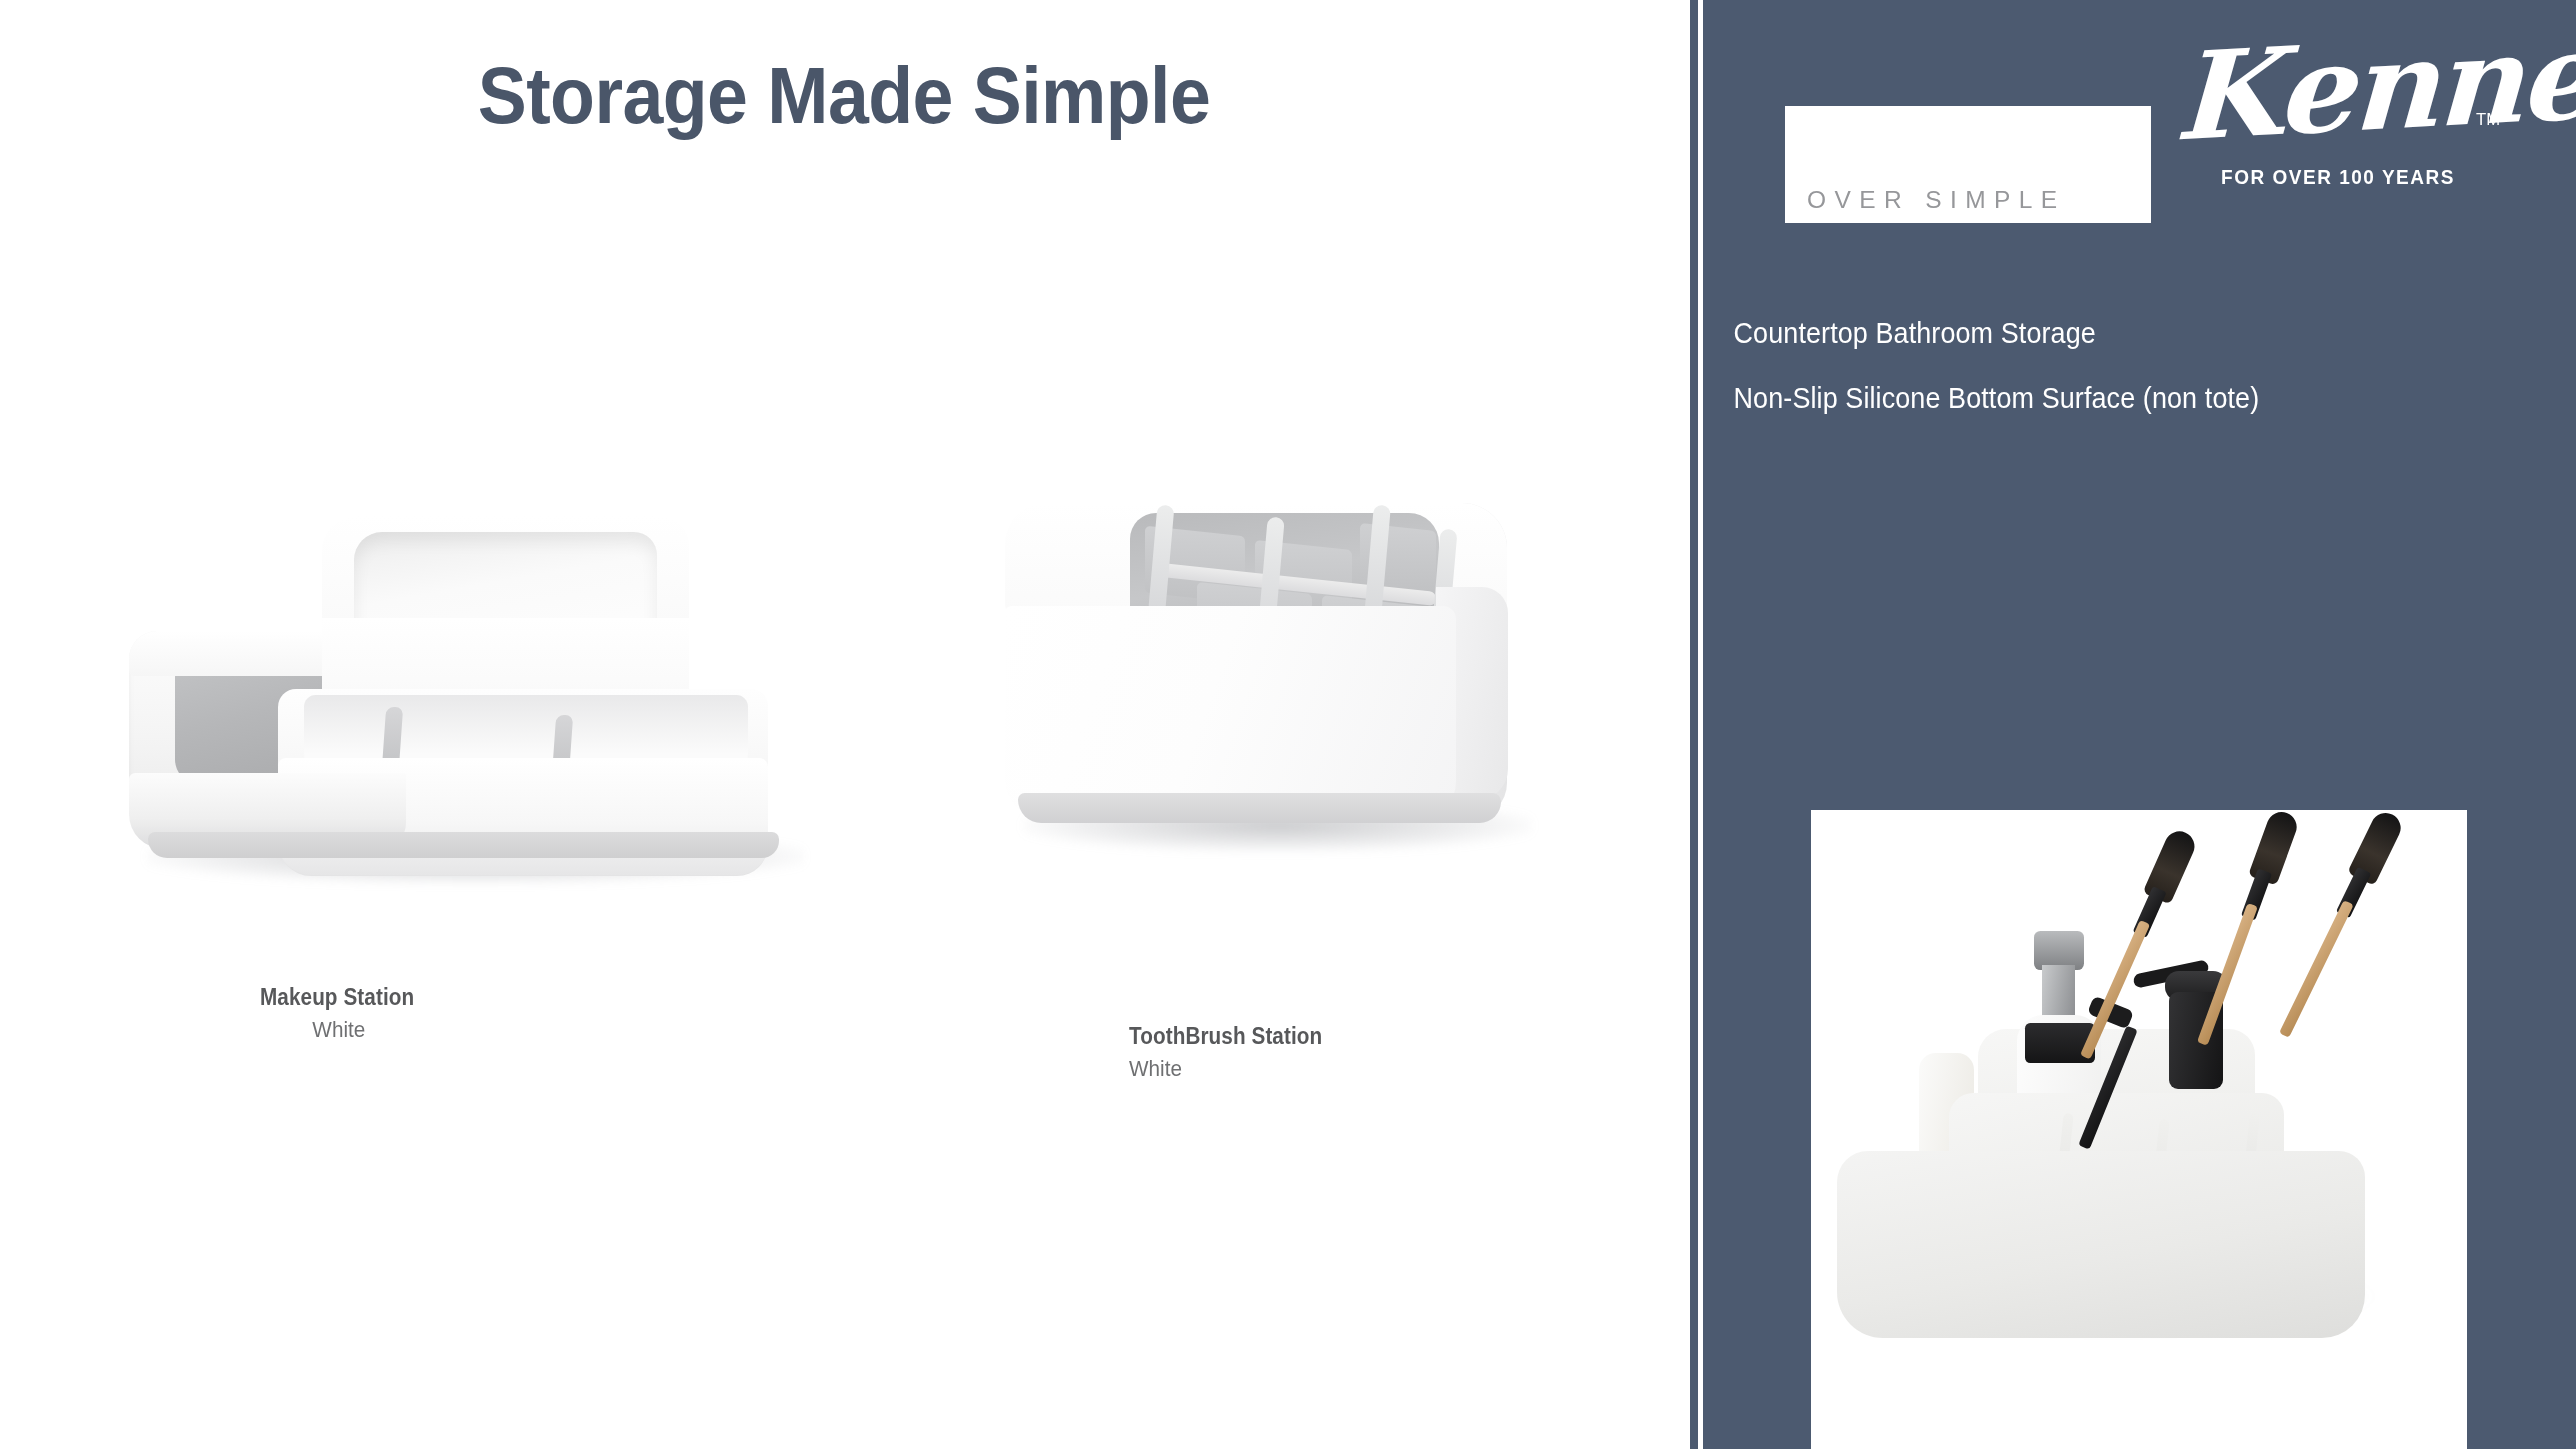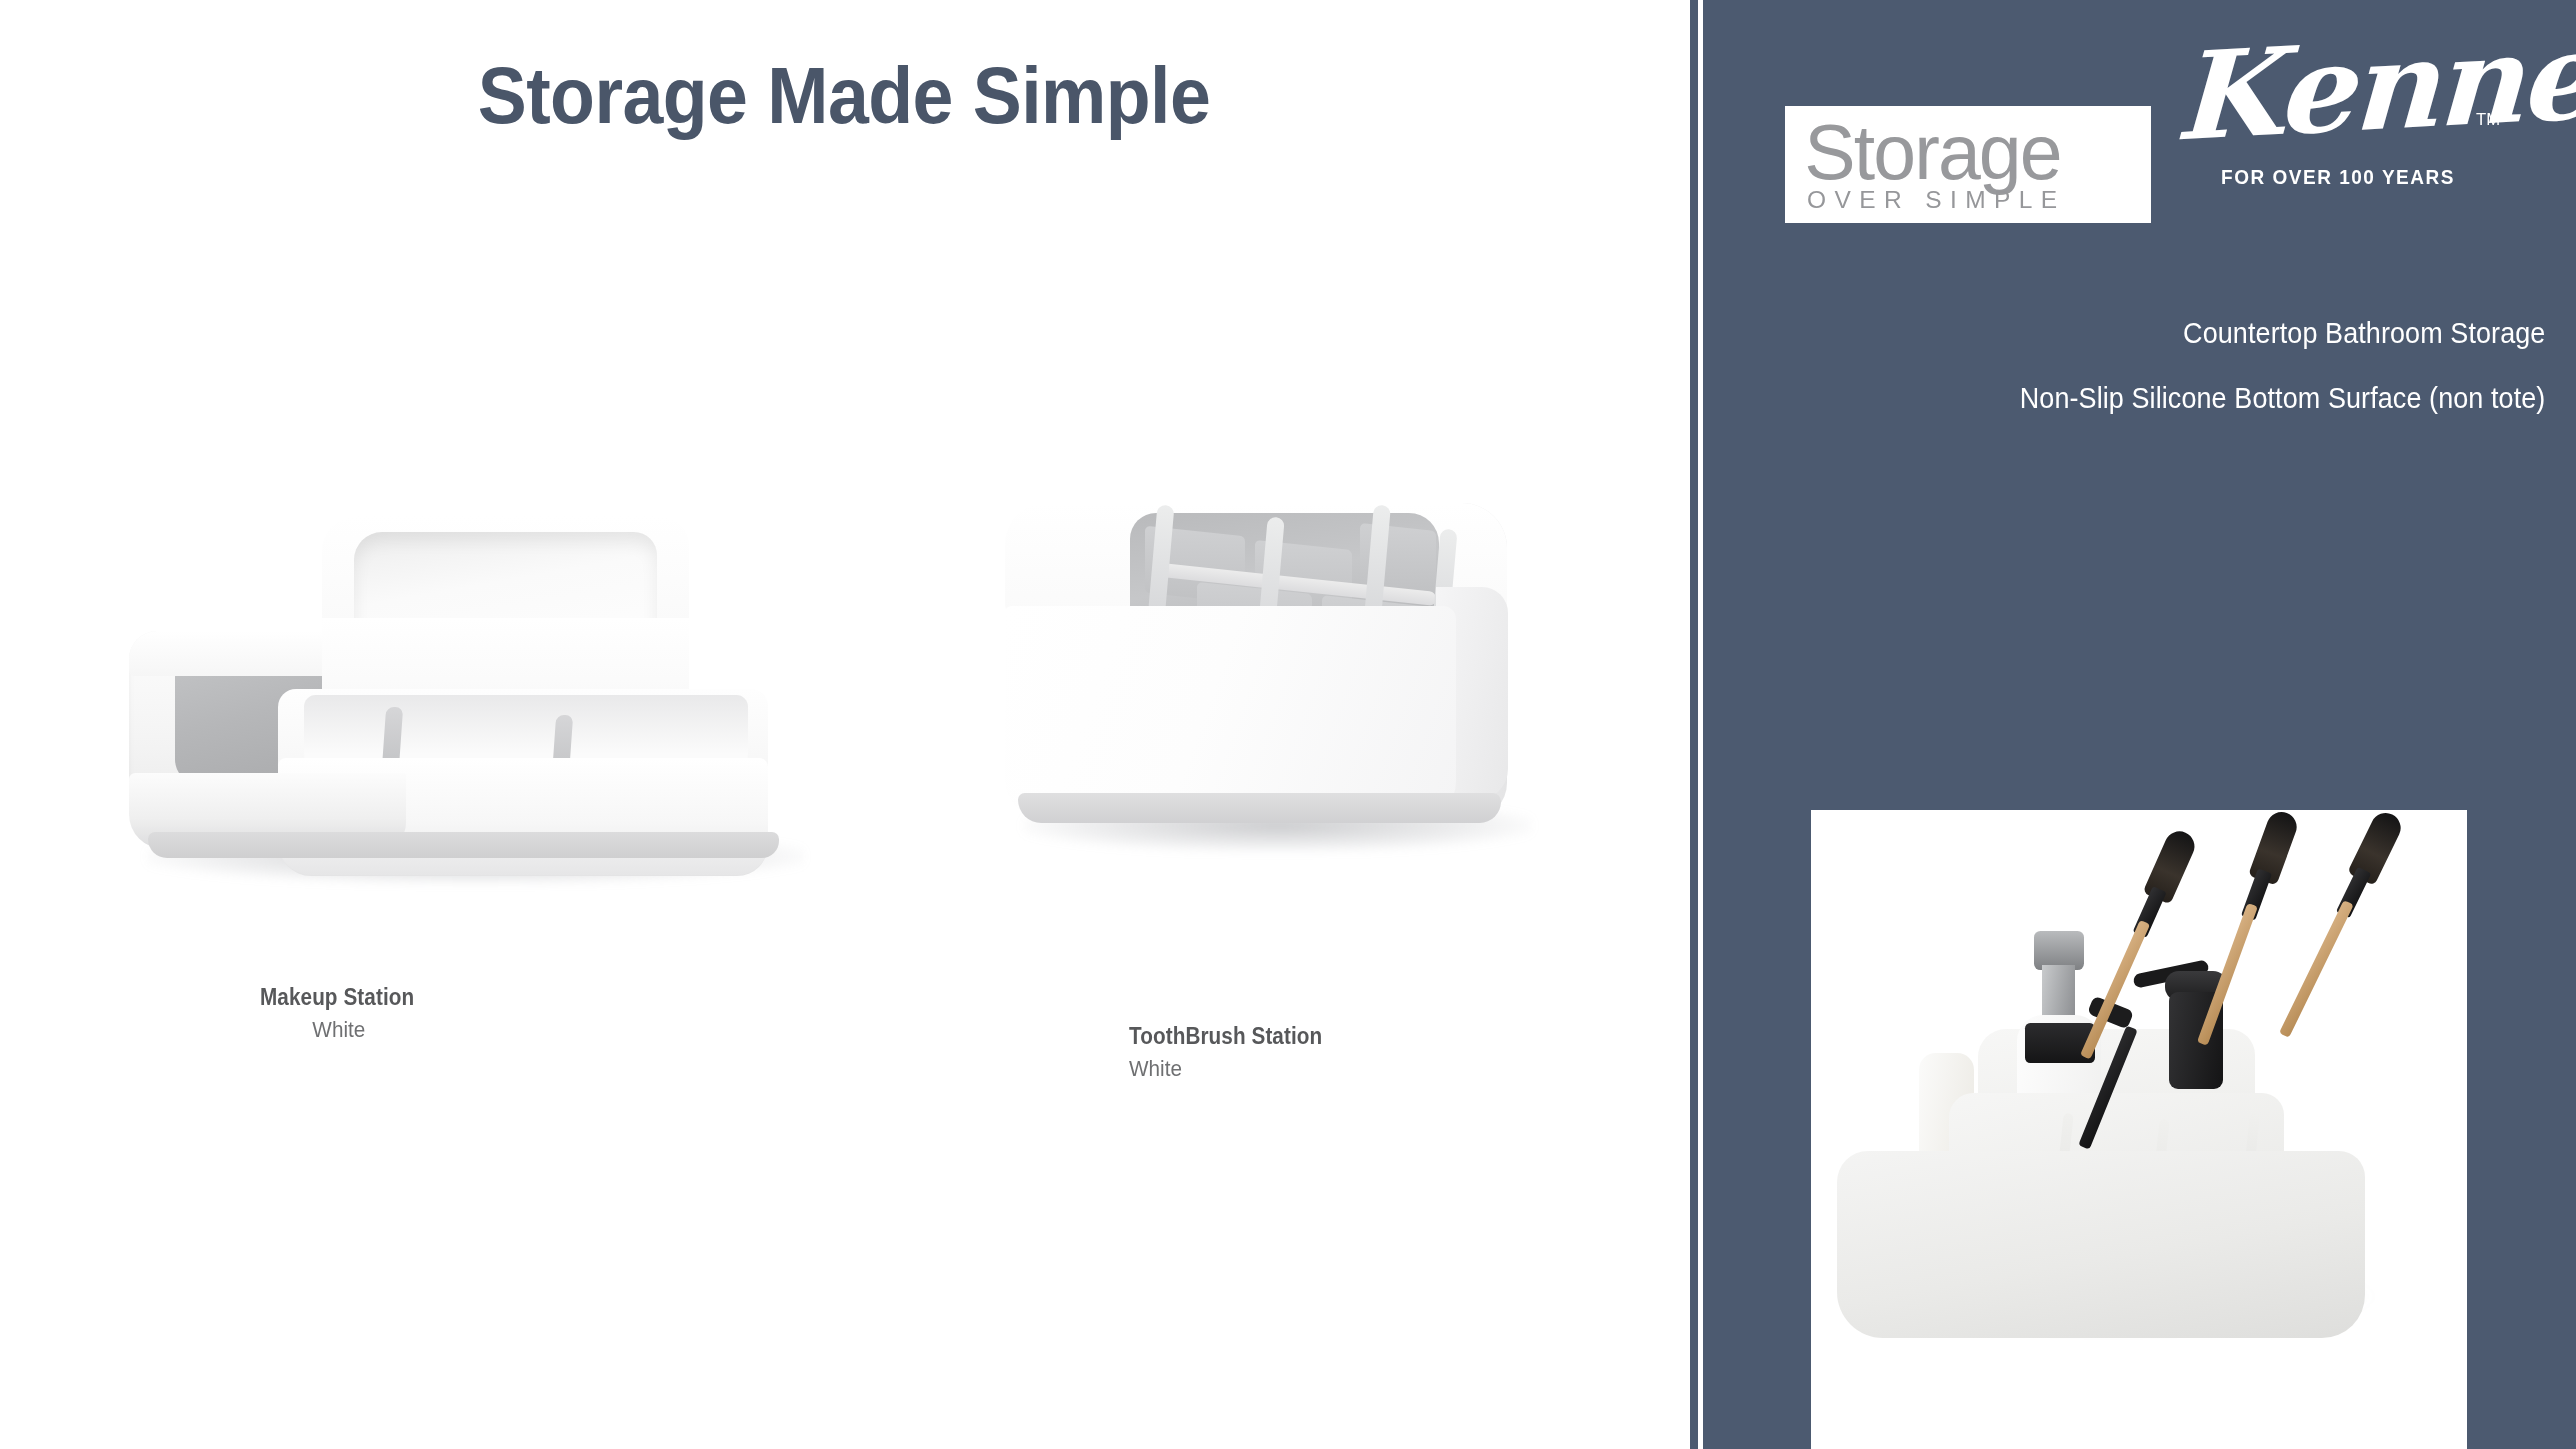--- a/index.html
+++ b/index.html
@@ -118,21 +118,21 @@
     letter-spacing:8.4px;font-weight:300;line-height:1;}
 
   .kenney{position:absolute;left:451px;top:31px;width:399px;height:180px;color:#fff;}
   .kn-script{position:absolute;left:32px;top:5.2px;font-size:121px;line-height:1;
     font-family:"DejaVu Serif",serif;font-style:italic;font-weight:bold;
     letter-spacing:-3.9px;transform:skewX(-8deg) rotate(-3deg);transform-origin:left center;}
   .kn-tm{position:absolute;left:322px;top:79px;font-size:16.7px;}
   .kn-sub{position:absolute;left:67px;top:135px;font-size:20px;font-weight:bold;
     letter-spacing:1.6px;transform:scaleX(.95);transform-origin:left top;}
 
-  .feature-lines{position:absolute;left:0;top:319px;width:873px;text-align:right;color:#ffffff;}
+  .feature-lines{position:absolute;left:0;top:319px;width:873px;text-align:left;color:#ffffff;}
   .feat{font-size:29px;line-height:1;transform:scaleX(.93);letter-spacing:0.1px;}
   .feat.f1{margin-bottom:36px;}
 
   .dish-row{position:absolute;left:0;top:482px;width:873px;
     display:flex;align-items:center;justify-content:center;gap:16.7px;}
   .dish-icon{width:48px;height:53px;background:#ffffff;border-radius:50%;
     position:relative;flex:0 0 auto;}
   .dish-icon .drop{position:absolute;width:5.2px;height:8.4px;background:#4c5a70;
     border-radius:60% 60% 50% 50%/70% 70% 40% 40%;transform:rotate(14deg);}
   .dish-icon .bowl{position:absolute;left:7px;top:28px;width:33px;height:16.7px;
@@ -252,21 +252,20 @@
   </div>
 </div>
 
 <div class="divider-line"></div>
 
 <div class="right-panel">
 
   <div class="logo-row">
 
     <div class="storage-logo-box">
-      <div class="sl-word">Storage</div>
       <div class="sl-sub">OVER SIMPLE</div>
     </div>
 
     <div class="kenney">
       <div class="kn-script">Kenney</div>
       <div class="kn-tm">TM</div>
       <div class="kn-sub">FOR OVER 100 YEARS</div>
     </div>
   </div>
 

